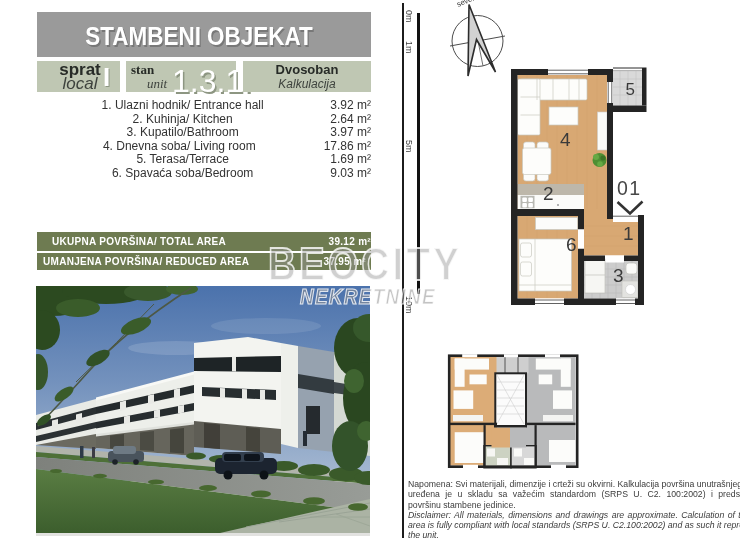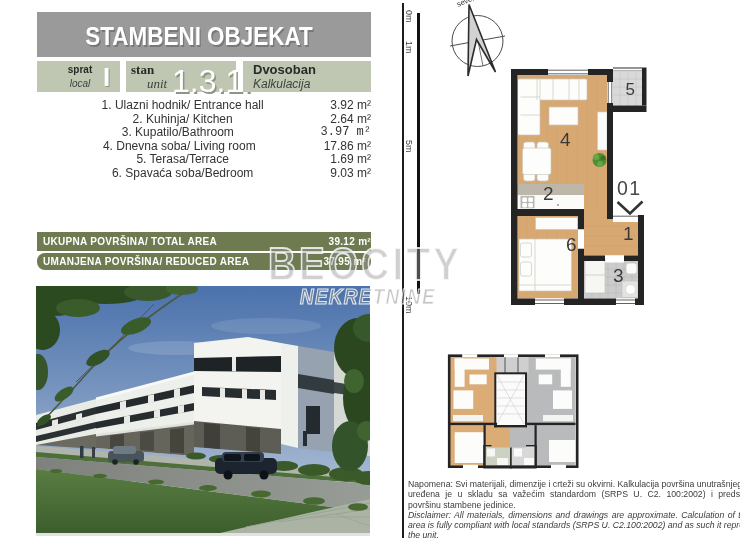--- a/index.html
+++ b/index.html
@@ -7,42 +7,42 @@
        font-family:"Liberation Sans", sans-serif;}
   .abs{position:absolute;}
 </style>
 </head>
 <body>
 
 <div class="abs" style="left:37px;top:12px;width:334px;height:45px;background:#9a9a9a;"></div>
 <div class="abs" style="left:32px;top:22px;width:334px;text-align:center;font-size:25.5px;font-weight:bold;color:#ffffff;text-shadow:1.5px 1.5px 0 #787878;transform:scaleX(0.88);transform-origin:50% 50%;">STAMBENI OBJEKAT</div>
 
 <div class="abs" style="left:37px;top:61px;width:83px;height:31px;background:#bfc7b3;"></div>
-<div class="abs" style="left:55px;top:63px;width:50px;text-align:center;font-size:10px;line-height:13.5px;color:#272b27;"><b>sprat</b><br><i style="color:#3d423d;">local</i></div>
+<div class="abs" style="left:55px;top:63px;width:50px;text-align:center;font-size:17px;line-height:13.5px;color:#272b27;"><b>sprat</b><br><i style="color:#3d423d;">local</i></div>
 <div class="abs" style="left:103px;top:62px;font-size:26px;font-weight:bold;color:#ffffff;text-shadow:1px 1px 0 #8d9682;">I</div>
 
 <div class="abs" style="left:126px;top:61px;width:110px;height:31px;background:#bfc7b3;"></div>
 <div class="abs" style="left:131px;top:63px;font-size:13px;line-height:13.5px;color:#272b27;font-family:Liberation Serif, serif;"><b>stan</b><br><i style="color:#3d423d;margin-left:16px;">unit</i></div>
 <div class="abs" style="left:172px;top:63px;font-size:32px;font-weight:normal;color:#ffffff;text-shadow:1.5px 1.5px 0 #8d9682;">1.3.1.</div>
 
 <div class="abs" style="left:243px;top:61px;width:128px;height:31px;background:#bfc7b3;"></div>
-<div class="abs" style="left:253px;top:63px;width:128px;font-size:13px;line-height:14px;color:#272b27;"><b>Dvosoban</b><br><i style="color:#3d423d;font-size:12px;">Kalkulacija</i></div>
+<div class="abs" style="left:243px;top:63px;width:128px;text-align:center;font-size:13px;line-height:14px;color:#272b27;"><b>Dvosoban</b><br><i style="color:#3d423d;font-size:12px;">Kalkulacija</i></div>
 
 <div class="abs" style="left:35px;top:99px;width:336px;font-size:12px;line-height:13.5px;color:#333333;text-align:center;">
   <div>1. Ulazni hodnik/ Entrance hall <span style="float:right;">3.92 m²</span></div>
   <div>2. Kuhinja/ Kitchen <span style="float:right;">2.64 m²</span></div>
-  <div>3. Kupatilo/Bathroom <span style="float:right;font-family:Liberation Mono, monospace;">3.97 m²</span></div>
+  <div>3. Kupatilo/Bathroom <span style="float:right;">3.97 m²</span></div>
   <div>4. Dnevna soba/ Living room <span style="float:right;">17.86 m²</span></div>
   <div>5. Terasa/Terrace <span style="float:right;">1.69 m²</span></div>
   <div>6. Spavaća soba/Bedroom <span style="float:right;">9.03 m²</span></div>
 </div>
 
-<div class="abs" style="left:37px;top:232px;width:334px;height:19px;background:#6e7b51;color:#ffffff;font-weight:bold;font-size:10px;line-height:19px;letter-spacing:0.3px;"><span style="margin-left:6px;">UKUPNA POVRŠINA/ TOTAL AREA</span><span style="float:right;margin-right:0;">39.12 m²</span></div>
-
-<div class="abs" style="left:37px;top:253px;width:334px;height:17px;background:#6e7b51;color:#ffffff;font-weight:bold;font-size:10px;line-height:17px;letter-spacing:0.3px;border-radius:8px;"><span style="margin-left:6px;">UMANJENA POVRŠINA/ REDUCED AREA</span><span style="float:right;margin-right:5px;">37.95 m²</span></div>
+<div class="abs" style="left:37px;top:232px;width:334px;height:19px;background:#6e7b51;color:#ffffff;font-weight:bold;font-size:10px;line-height:19px;letter-spacing:0.3px;"><span style="padding-left:15px;">UKUPNA POVRŠINA/ TOTAL AREA</span><span style="float:right;margin-right:0;">39.12 m²</span></div>
+
+<div class="abs" style="left:37px;top:253px;width:334px;height:17px;background:#6e7b51;color:#ffffff;font-weight:bold;font-size:10px;line-height:17px;letter-spacing:0.3px;"><span style="margin-left:6px;">UMANJENA POVRŠINA/ REDUCED AREA</span><span style="float:right;margin-right:5px;">37.95 m²</span></div>
 
 <svg class="abs" style="left:36px;top:286px;" width="334" height="247" viewBox="0 0 334 247">
   <defs>
     <linearGradient id="sky" x1="0" y1="0" x2="0" y2="1">
       <stop offset="0" stop-color="#4b72ac"></stop>
       <stop offset="0.5" stop-color="#7492bd"></stop>
       <stop offset="1" stop-color="#a7bad2"></stop>
     </linearGradient>
     <linearGradient id="grass1" x1="0" y1="0" x2="0" y2="1">
       <stop offset="0" stop-color="#5a7d43"></stop>

